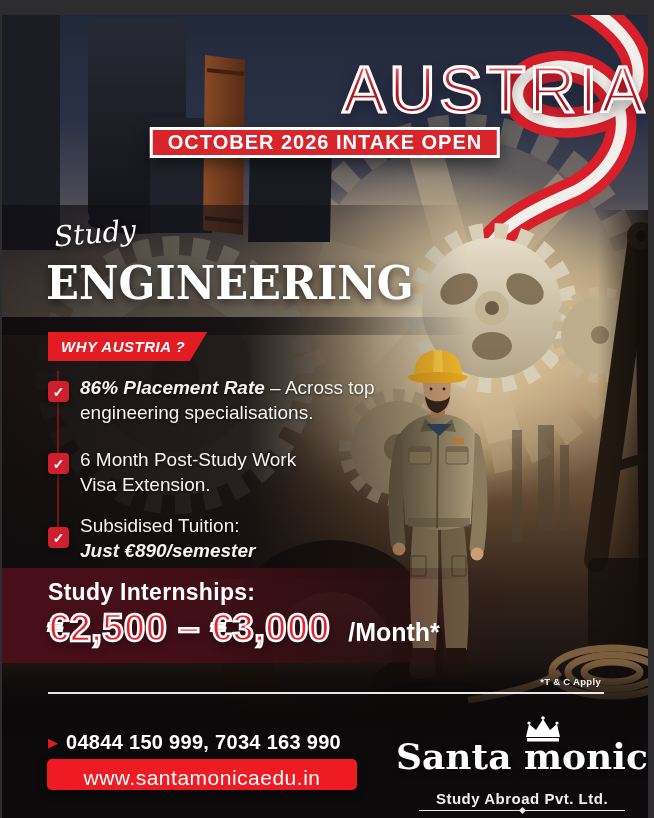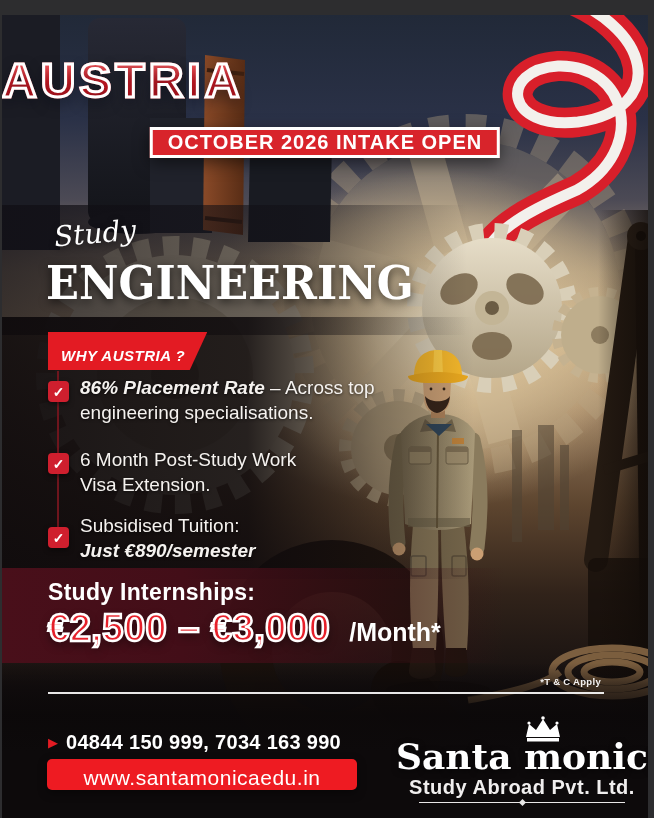--- a/index.html
+++ b/index.html
@@ -11,59 +11,59 @@
       linear-gradient(180deg,#212938 0%,#2a3147 13%,#4c4a55 23%,#9b8870 32%,#c2a57e 40%,#8f7458 50%,#5d452f 61%,#31231a 72%,#140f0f 84%,#0d0a0b 100%);
   }
   svg.scene { position:absolute; left:-2px; top:-15px; width:654px; height:818px; }
   .shade { position:absolute; left:0; width:100%; pointer-events:none; }
   .shade-mid { top:190px; height:130px; background:linear-gradient(90deg,rgba(16,14,20,.75) 0%,rgba(16,14,20,.5) 45%,transparent 72%); }
   .shade-list { top:302px; height:262px; background:linear-gradient(90deg,rgba(14,10,12,.94) 0%,rgba(14,10,12,.87) 38%,rgba(14,10,12,.3) 58%,transparent 73%); }
   .band { top:553px; height:95px; background:linear-gradient(90deg,#490f1a 0%,#430e18 28%,rgba(58,13,20,.55) 55%,rgba(58,13,20,0) 78%); }
   .shade-bottom { top:648px; height:155px; background:linear-gradient(180deg,rgba(12,9,10,0) 0%,rgba(12,9,10,.55) 14%,rgba(11,8,9,.9) 34%,#0d0a0b 58%); }
 
   .abs { position:absolute; }
-  .title { left:0; top:38px; width:100%; text-align:left; font-size:48px; font-weight:bold; letter-spacing:4px;
+  .title { left:0; top:38px; width:100%; text-align:right; font-size:64px; font-weight:normal; letter-spacing:4px;
     background:linear-gradient(180deg,#ffd9d6 0%,#f3565a 22%,#e01d27 52%,#b50d15 100%);
     -webkit-background-clip:text; background-clip:text; color:transparent;
     -webkit-text-stroke:3px #ffffff; text-shadow:0 6px 14px rgba(5,8,18,.55); }
   .banner { left:50%; top:112px; transform:translateX(-50%); background:#d8242b; border:3px solid #fff;
     padding:1px 15px; font-size:20px; font-weight:bold; color:#fff; letter-spacing:1px; white-space:nowrap;
     box-shadow:0 5px 16px rgba(0,0,0,.5); }
   .study { left:52px; top:202px; font-family:"DejaVu Serif", serif; font-style:italic; font-size:28px;
     color:#fff; transform:rotate(-5deg); text-shadow:0 2px 6px rgba(0,0,0,.6); }
   .course { left:44px; top:240px; font-family:"DejaVu Serif", serif; font-weight:bold; font-size:47px;
     color:#fff; transform:scaleX(.92); transform-origin:left; white-space:nowrap; text-shadow:0 3px 10px rgba(0,0,0,.65); }
   .why-badge { left:46px; top:317px; background:#e31b23; color:#fff; font-size:15px; font-weight:bold;
-    font-style:italic; letter-spacing:.5px; padding:15px 22px 6px 13px; clip-path:polygon(0 0,100% 0,89% 100%,0 100%); }
+    font-style:italic; letter-spacing:.5px; padding:6px 22px 6px 13px; clip-path:polygon(0 0,100% 0,89% 100%,0 100%); }
   .vline { left:55px; top:356px; width:2px; height:176px; background:#6e151d; }
   .checkbox { left:46px; width:21px; height:21px; background:#cf1f2e; border-radius:4px; color:#fff;
     font-size:14px; font-weight:bold; display:flex; align-items:center; justify-content:center;
     box-shadow:0 2px 5px rgba(0,0,0,.5); }
   .cb1 { top:366px; } .cb2 { top:438px; } .cb3 { top:512px; }
   .check-item { left:78px; width:312px; font-size:19px; color:#f5f2ef; line-height:1.33; text-shadow:0 1px 3px rgba(0,0,0,.6); }
   .ci1 { top:360px; } .ci2 { top:432px; } .ci3 { top:498px; }
   .em { font-weight:bold; font-style:italic; }
   .paid-label { left:46px; top:564px; font-size:23px; font-weight:600; color:#fff; letter-spacing:.3px; }
-  .amount-row { left:46px; top:592px; display:flex; align-items:baseline; }
+  .amount-row { left:46px; top:592px; display:flex; align-items:baseline;gap:18px; }
   .range { font-size:38px; font-weight:800; letter-spacing:.5px; color:#e6202a;
     -webkit-text-stroke:2.5px #ffffff; text-shadow:0 4px 8px rgba(0,0,0,.5); }
-  .suffix { font-size:25px; font-weight:600; color:#fff; margin-left:19px; }
+  .suffix { font-size:25px; font-weight:600; color:#fff; margin-left:0; }
   .footnote { right:47px; top:661px; font-size:9.5px; font-weight:bold; color:#f3f1f1; letter-spacing:.3px; }
   .sepline { left:46px; top:677px; width:556px; height:2px; background:#fbfbfb; opacity:.92; }
   .phone-row { left:46px; top:716px; display:flex; align-items:center; }
   .bullet { color:#e31b23; font-size:13px; margin-right:8px; }
   .phone { font-size:20px; font-weight:bold; color:#fff; letter-spacing:.3px; }
   .web-badge { left:45px; top:744px; width:310px; height:31px; background:#ee1b22; border-radius:5px;
     display:flex; align-items:flex-end; justify-content:center; color:#fff; font-size:21px; letter-spacing:.5px;
     box-shadow:0 3px 10px rgba(0,0,0,.4); }
   .brand { left:394px; top:701px; width:252px; text-align:center; color:#fff; }
   .crown { position:absolute; left:126px; top:0; width:42px; height:27px; }
   .brand-name { margin-top:22px; font-family:"DejaVu Serif", serif; font-weight:bold; font-size:36px;
     line-height:1; white-space:nowrap; text-shadow:0 2px 6px rgba(0,0,0,.6); }
-  .tagline { margin-top:2px; font-size:20px; font-weight:bold; letter-spacing:.5px; color:#f0eeee; }
+  .tagline { margin-top:16px; font-size:15px; font-weight:bold; letter-spacing:.5px; color:#f0eeee; }
   .logo-underline { width:206px; margin:3px auto 0; border-top:1.5px solid #e8e6e6; position:relative; }
   .logo-dot { width:5px; height:5px; background:#e8e6e6; transform:rotate(45deg); margin:-3px auto 0; }
 </style>
 </head>
 <body>
 
 <div class="canvas">
   <div class="poster">
 
     <svg class="scene" viewBox="0 0 654 818" aria-hidden="true">

